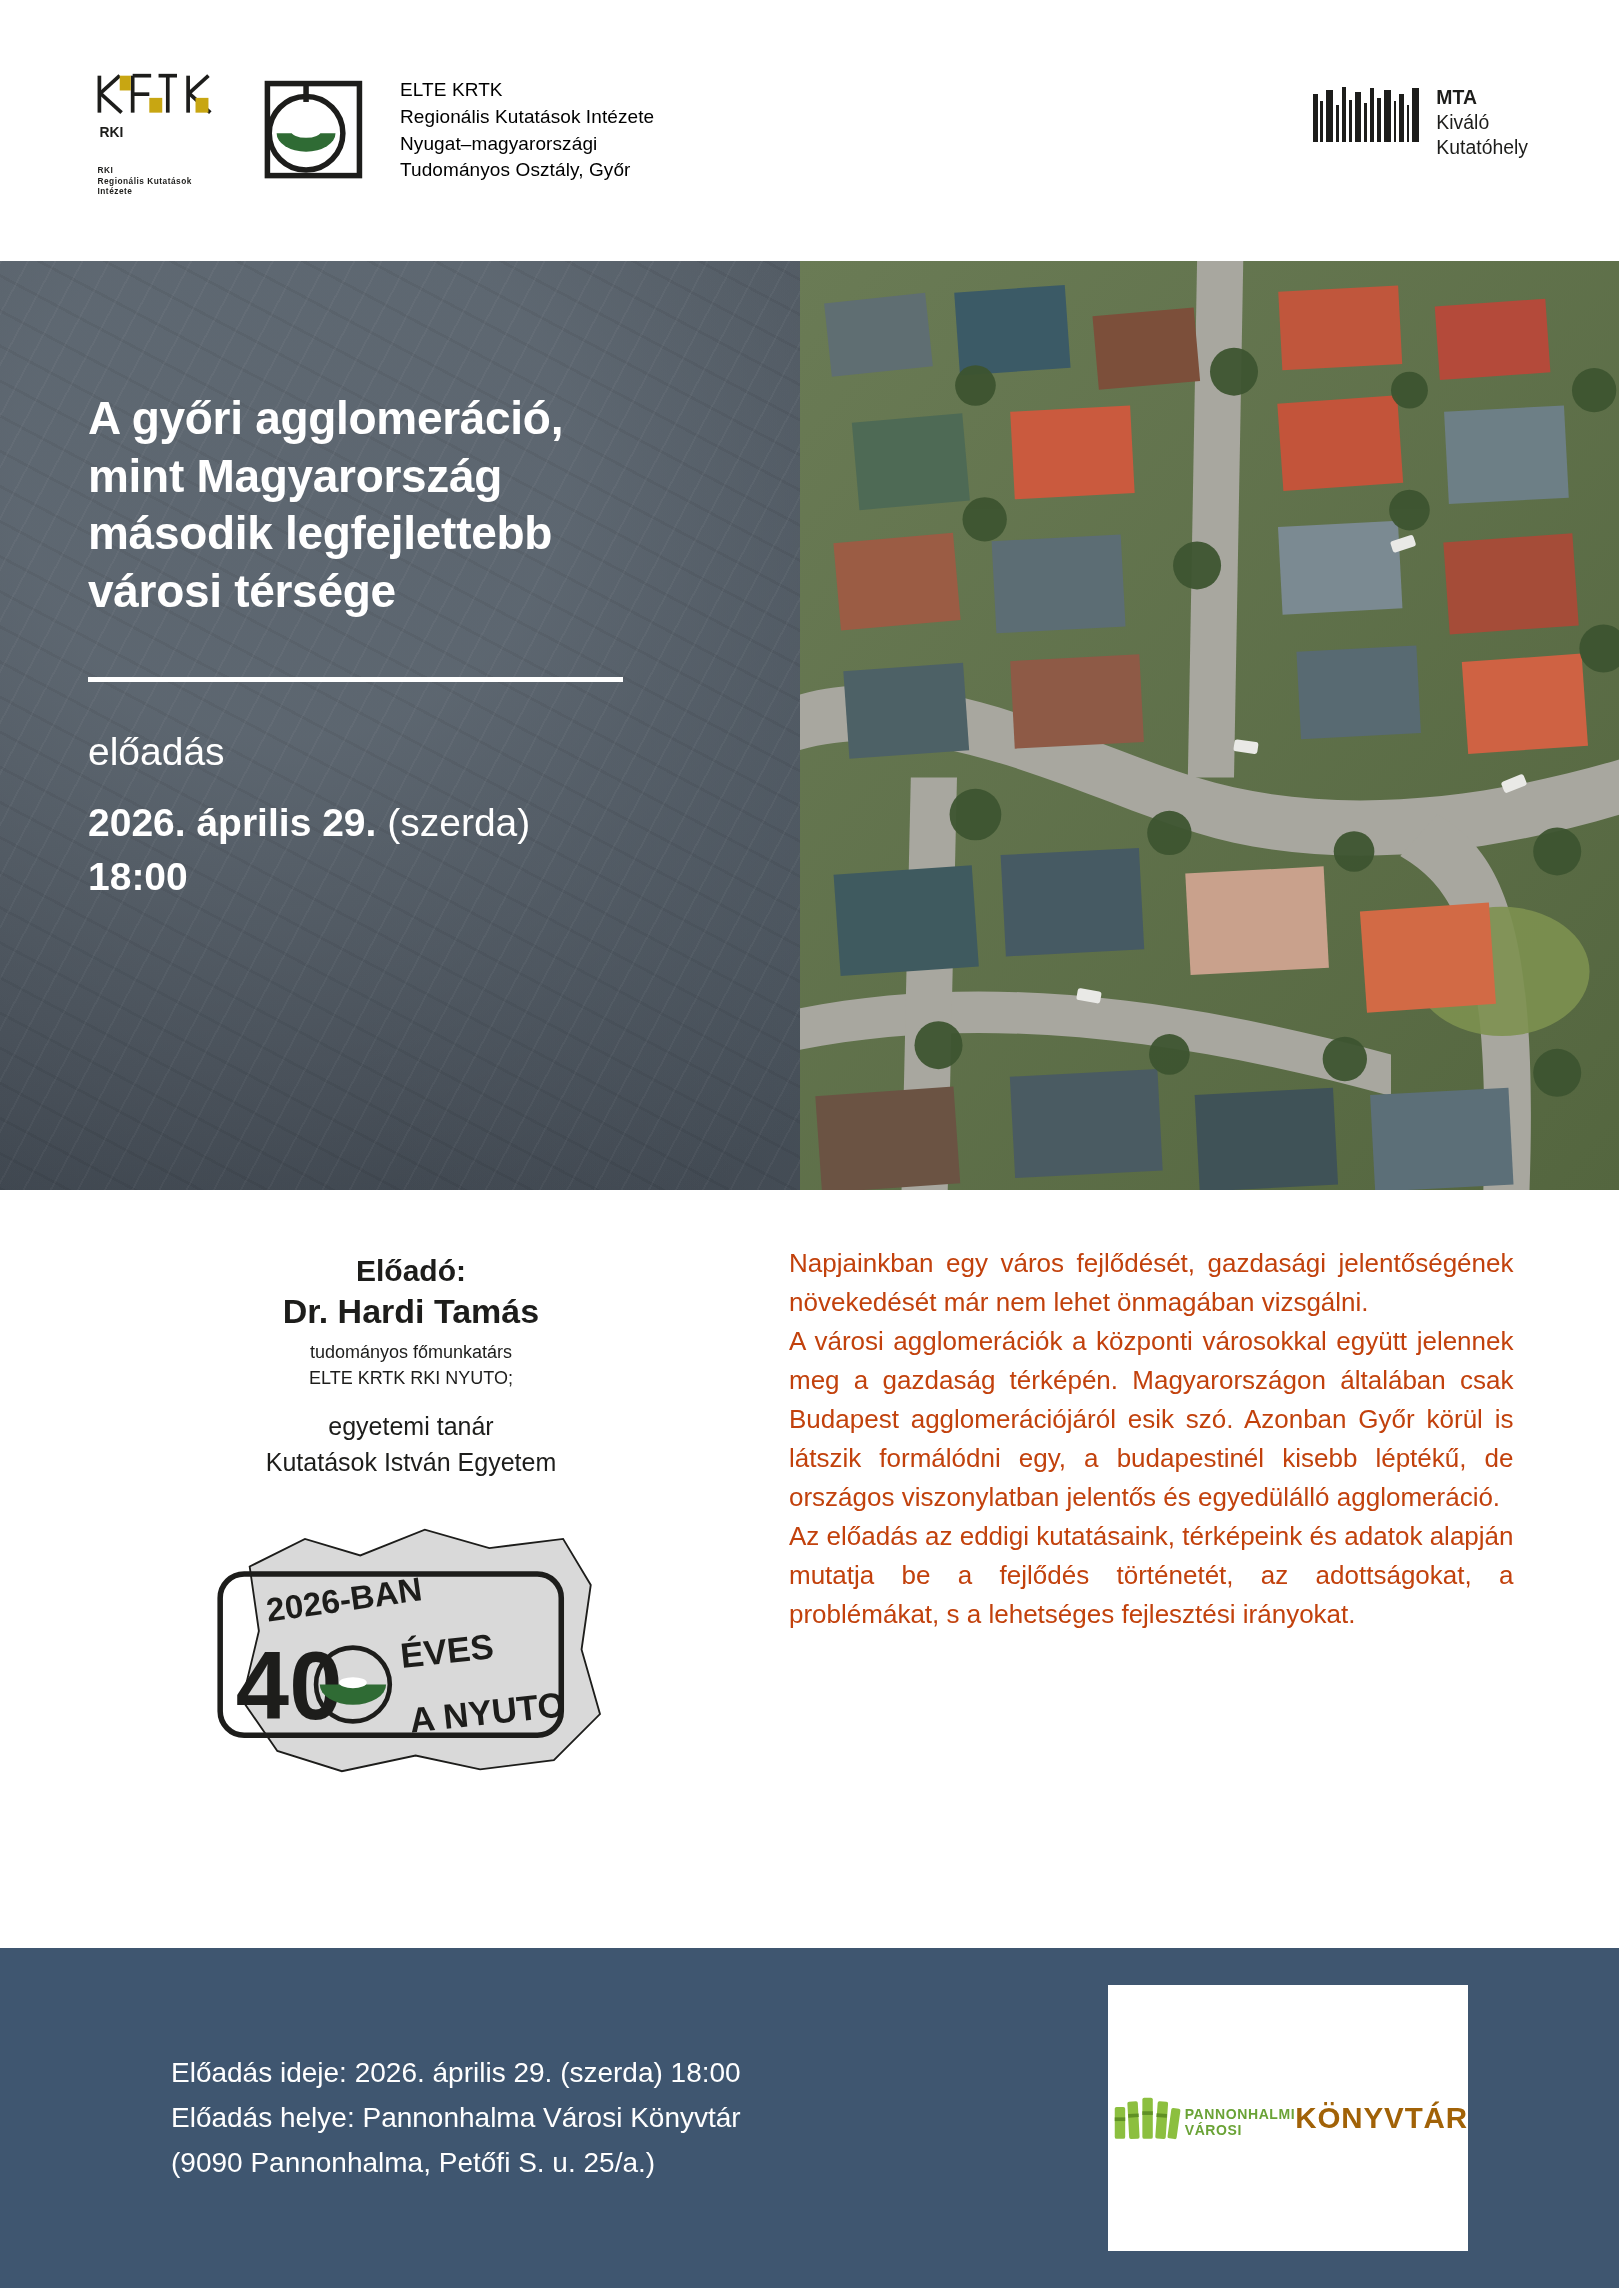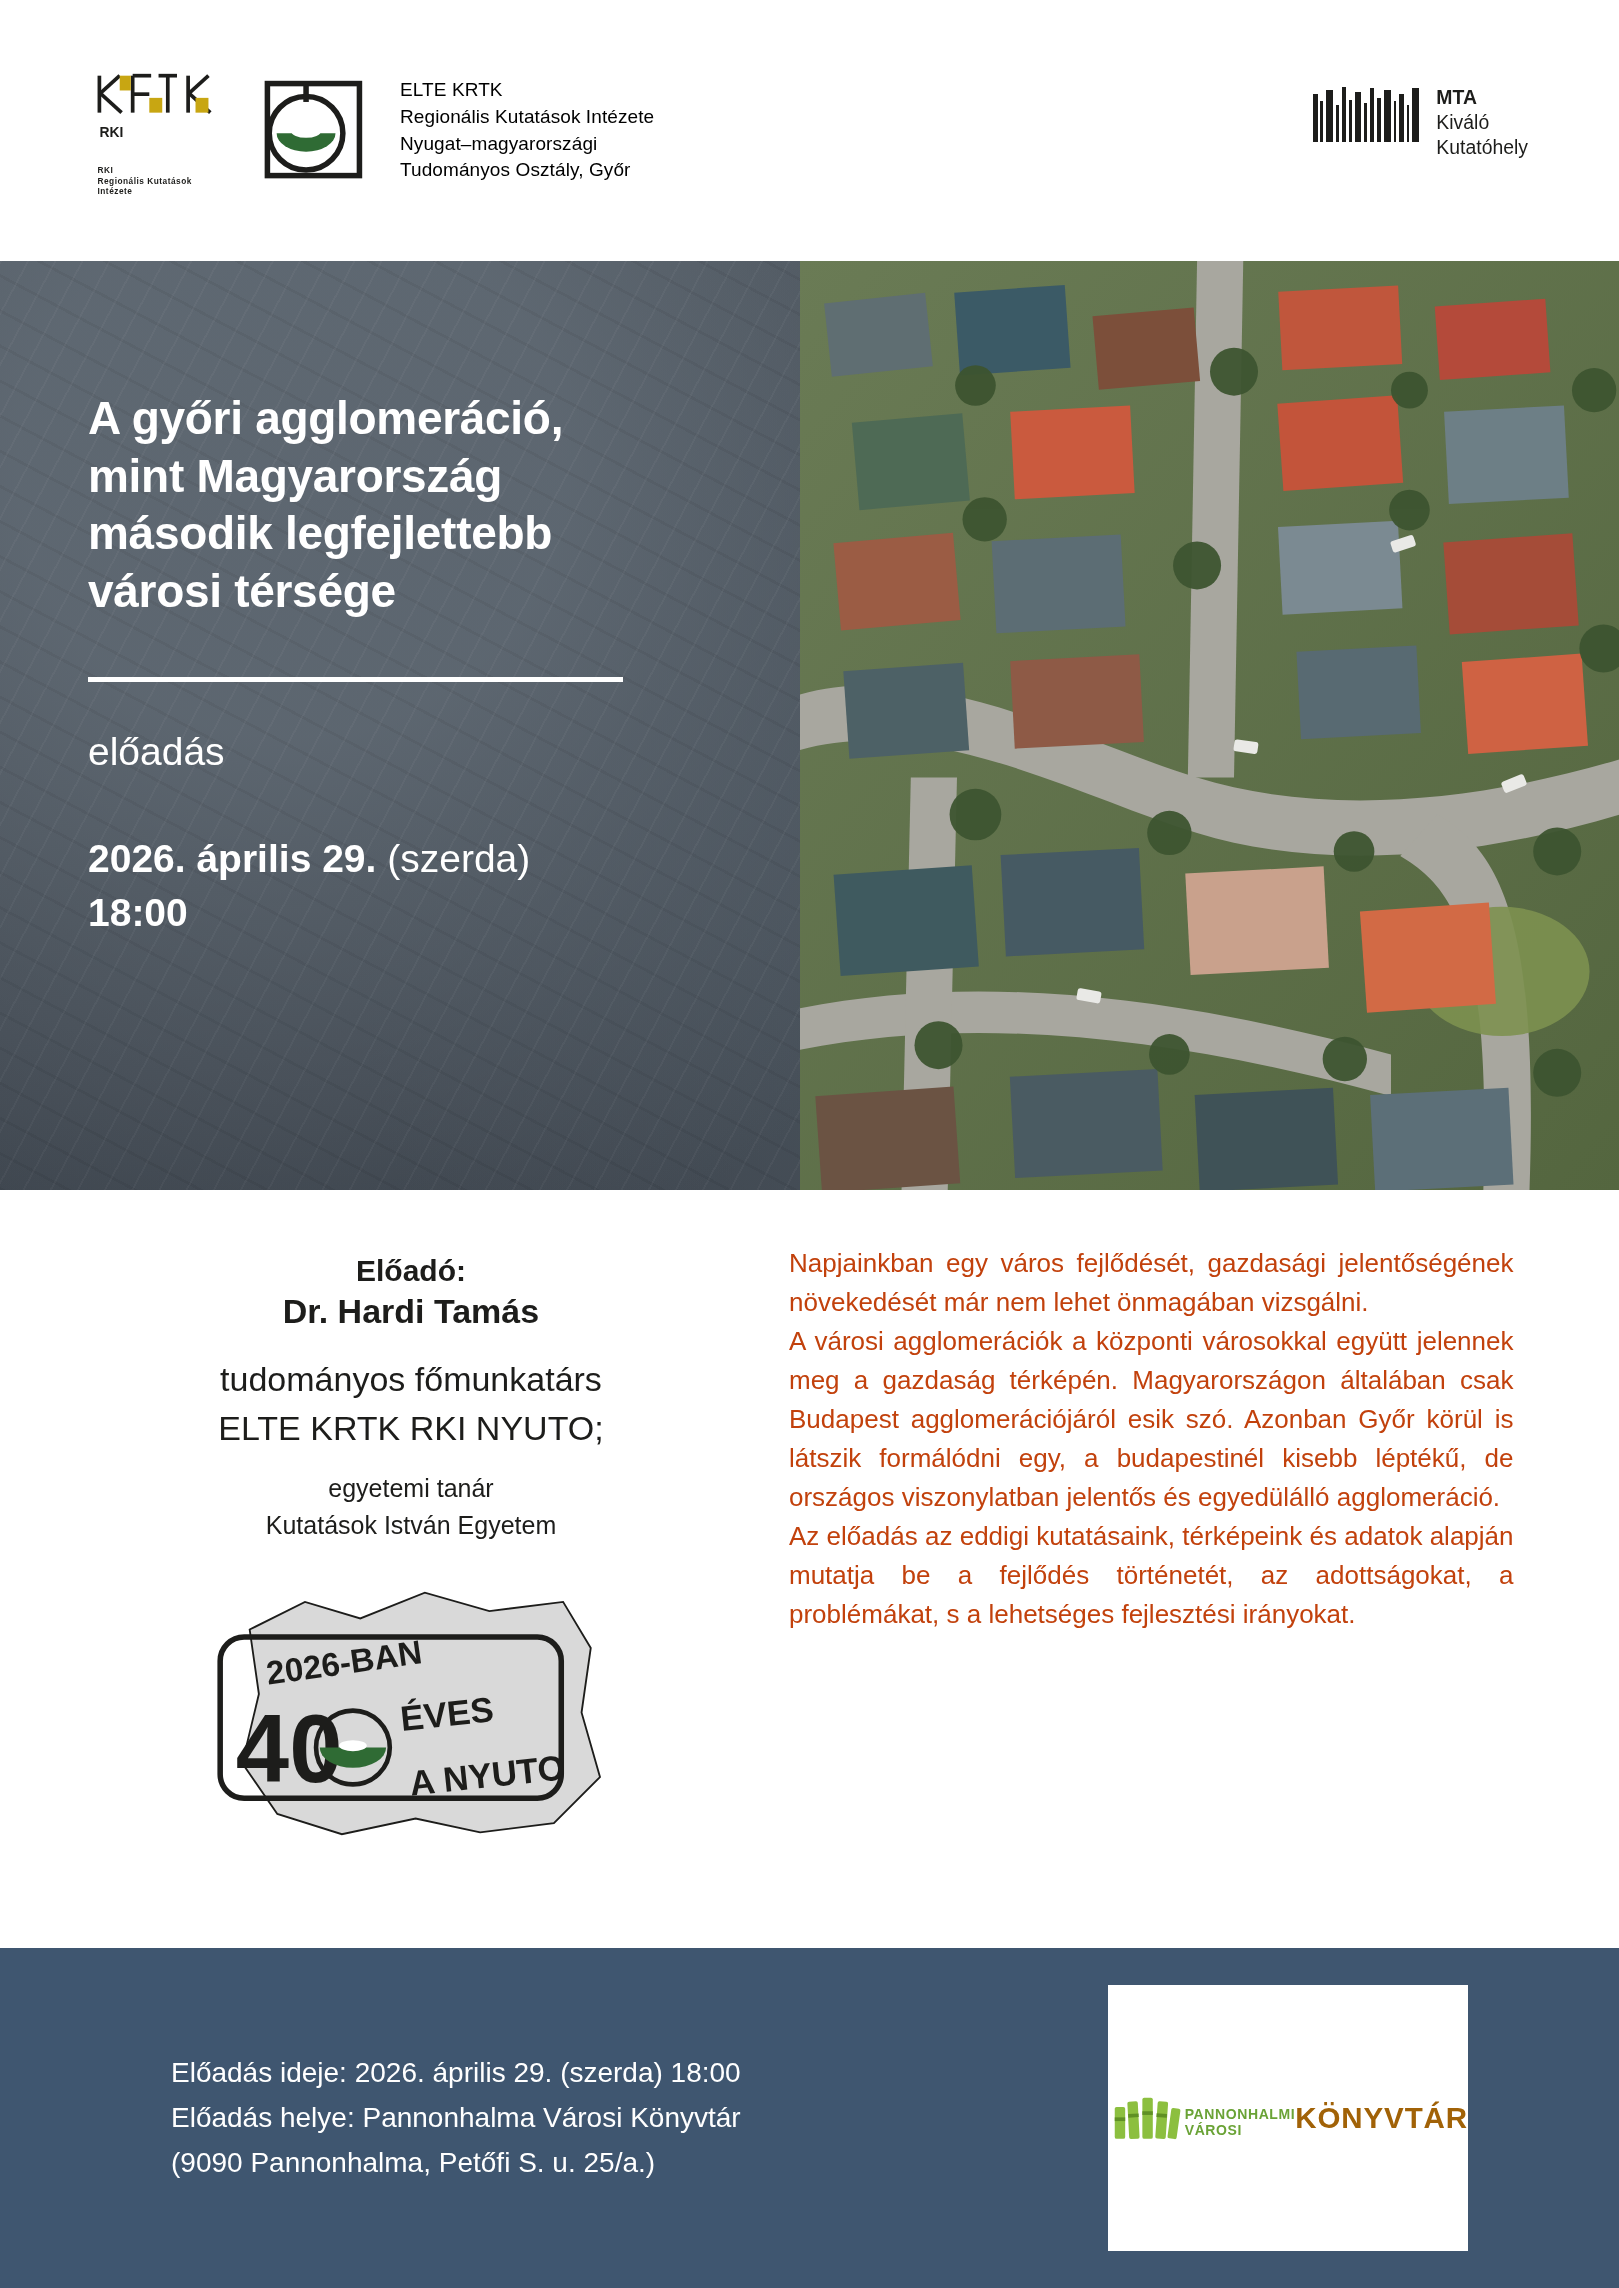--- a/index.html
+++ b/index.html
@@ -106,21 +106,21 @@
     line-height: 1.25;
     letter-spacing: -0.3px;
     white-space: pre-line;
   }
   .hero-rule {
     width: 535px;
     height: 4.6px;
     background: #ffffff;
     margin: 57px 0 48px 0;
   }
-  .hero-kind { font-size: 39px; font-weight: 400; margin-bottom: 61px; }
+  .hero-kind { font-size: 39px; font-weight: 400; margin-bottom: 25px; }
   .hero-date {
     font-size: 39px;
     line-height: 1.25;
     margin-bottom: 7.4px;
     margin-top: 18px;
   }
   .hero-date .b { font-weight: 700; }
   .hero-time { font-size: 39px; font-weight: 700; margin-bottom: 11px; }
   .hero-venue { font-size: 37px; font-weight: 400; }
 
@@ -144,21 +144,21 @@
     display: flex;
     padding: 54px 88px 0 88px;
   }
   .col-left {
     width: 646px;
     text-align: center;
     padding-top: 7.4px;
   }
   .speaker-label { font-size: 30px; font-weight: 700; line-height: 1.3; }
   .speaker-name { font-size: 34px; font-weight: 700; margin-top: 1.8px; }
-  .speaker-meta { font-size: 34px; line-height: 1.45; margin-top: 24px; }
+  .speaker-meta { font-size: 18px; line-height: 1.45; margin-top: 8px; }
   .speaker-meta2 { font-size: 25px; line-height: 1.45; margin-top: 16.6px; }
 
   .nyuto40 {
     width: 434px;
     height: 295px;
     margin: 22px auto 0 auto;
     position: relative;
   }
 
   .col-right {

